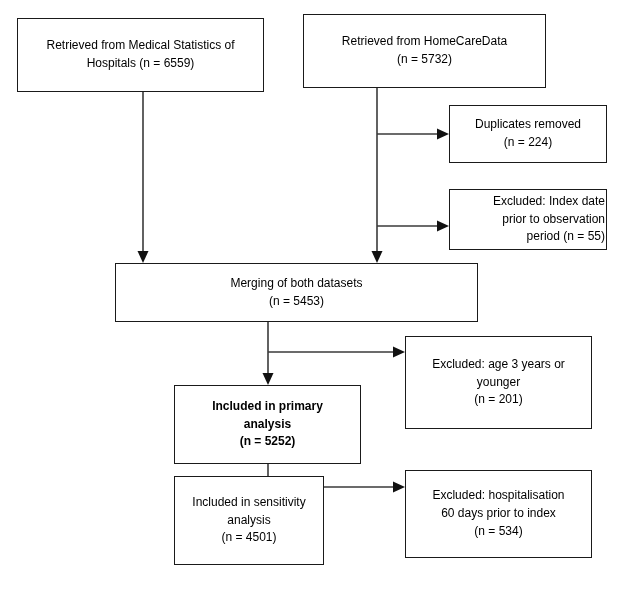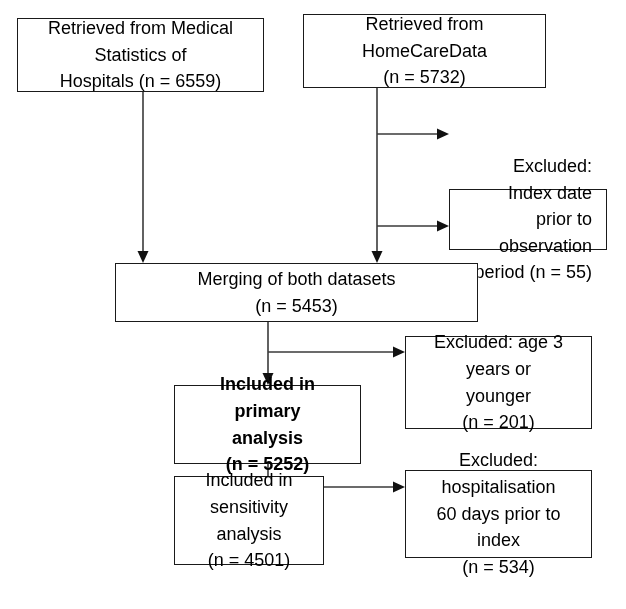--- a/index.html
+++ b/index.html
@@ -18,23 +18,23 @@
   .node-box {
     position: absolute;
     box-sizing: border-box;
     border: 1.4px solid #1a1a1a;
     background: #ffffff;
     display: flex;
     align-items: center;
     justify-content: center;
     text-align: center;
     color: #000000;
-    font-size: 18px;
+    font-size: 12px;
     line-height: 1.48;
-    padding: 2px 14px;
+    padding: 2px 1px;
   }
   .node-box .node-text {
     display: block;
     width: 100%;
     white-space: pre-line;
   }
   #edge-layer {
     position: absolute;
     left: 0;
     top: 0;
@@ -103,20 +103,24 @@
   <div class="node-box" style="left:17px; top:18px; width:247px; height:74px;">
     <span class="node-text">Retrieved from Medical Statistics of
 Hospitals (n = 6559)</span>
   </div>
 
   <div class="node-box" style="left:303px; top:14px; width:243px; height:74px;">
     <span class="node-text">Retrieved from HomeCareData
 (n = 5732)</span>
   </div>
 
+  <div class="node-box" style="left:449px; top:105px; width:158px; height:58px;">
+    <span class="node-text">Duplicates removed
+(n = 224)</span>
+  </div>
 
   <div class="node-box" style="left:449px; top:189px; width:158px; height:61px;text-align:right;">
     <span class="node-text">Excluded: Index date
 prior to observation
 period (n = 55)</span>
   </div>
 
   <div class="node-box" style="left:115px; top:263px; width:363px; height:59px;">
     <span class="node-text">Merging of both datasets
 (n = 5453)</span>

